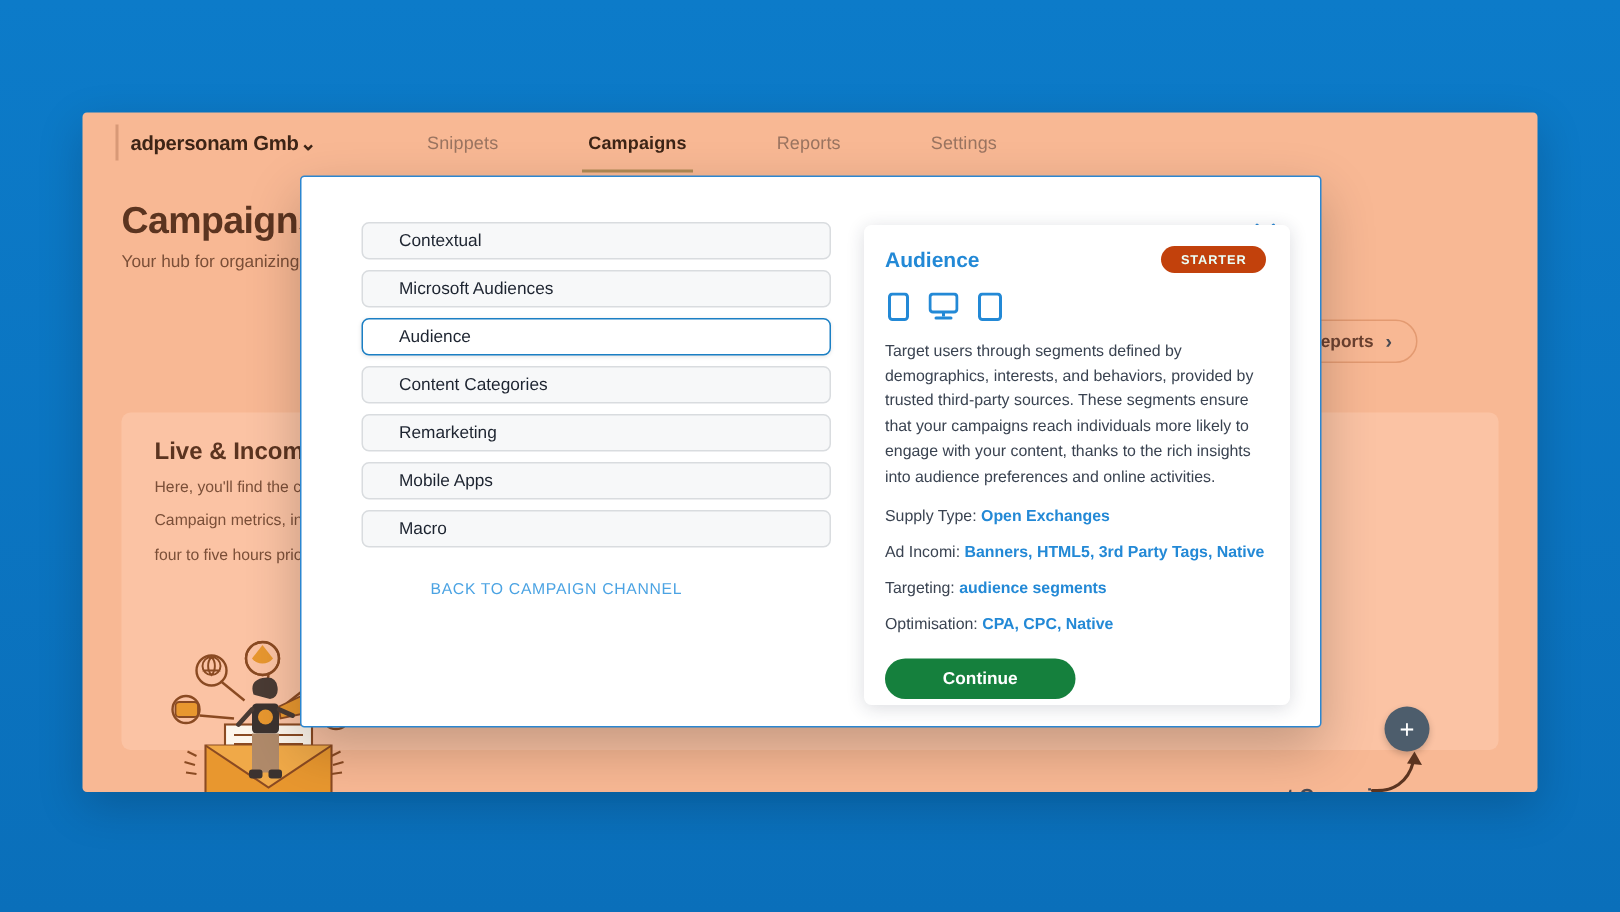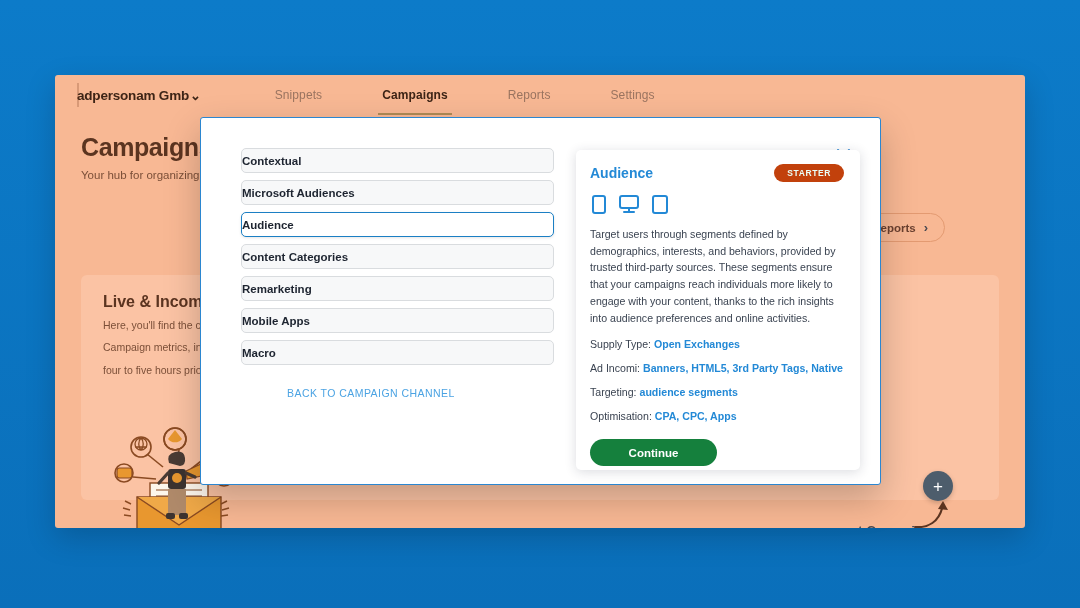--- a/index.html
+++ b/index.html
@@ -33,21 +33,21 @@
   }
   .app-nav:before{
     content:""; position:absolute; left:22px; top:8px; bottom:8px;
     width:2px; background:rgba(120,60,30,.25);
   }
   .brand {
     font-size: 13.5px;
     font-weight: bold;
     color: #3d2416;
     letter-spacing: -.2px;
-    margin-left: 0;
+    margin-left: 10px;
     display: flex; align-items: flex-end; gap: 1px;
   }
   .brand .chev { font-size: 13px; font-weight: 600; }
   .nav-links { display: flex; align-items: center; margin-left: 44px; }
   .nav-link {
     font-size: 12px;
     color: #9a7460;
     padding: 0 30px;
     position: relative;
     letter-spacing: .1px;
@@ -137,23 +137,23 @@
     font-size: 19px; font-weight: bold; color: #18181b;
     letter-spacing: -.35px; margin-bottom: 16px;
   }
   .tpl-list { display: flex; flex-direction: column; gap: 7px; }
   .tpl-item {
     height: 25px;
     border: 1px solid #d9dcdf;
     border-radius: 5px;
     background: #f7f8f9;
     display: flex; align-items: center;
-    padding-left: 0;
+    padding-left: 24px;
     font-size: 11.5px;
-    font-weight: bold;
+    font-weight: normal;
     color: #1d2430;
   }
   .tpl-item.selected {
     background: #fff;
     border: 1.6px solid #1b7fc4;
     box-shadow: 0 1px 3px rgba(0,0,0,.10);
   }
   .back-link {
     margin-top: 22px;
     font-size: 10.5px;
@@ -358,21 +358,21 @@
         <div class="spec">
           <span>Ad Incomi:</span>
           <b>Banners, HTML5, 3rd Party Tags, Native</b>
         </div>
         <div class="spec">
           <span>Targeting:</span>
           <b>audience segments</b>
         </div>
         <div class="spec">
           <span>Optimisation:</span>
-          <b>CPA, CPC, Apps</b>
+          <b>CPA, CPC, Native</b>
         </div>
 
         <button class="continue-btn">Continue</button>
       </div>
     </div>
 
   </div>
 </div>
 
 </body></html>

